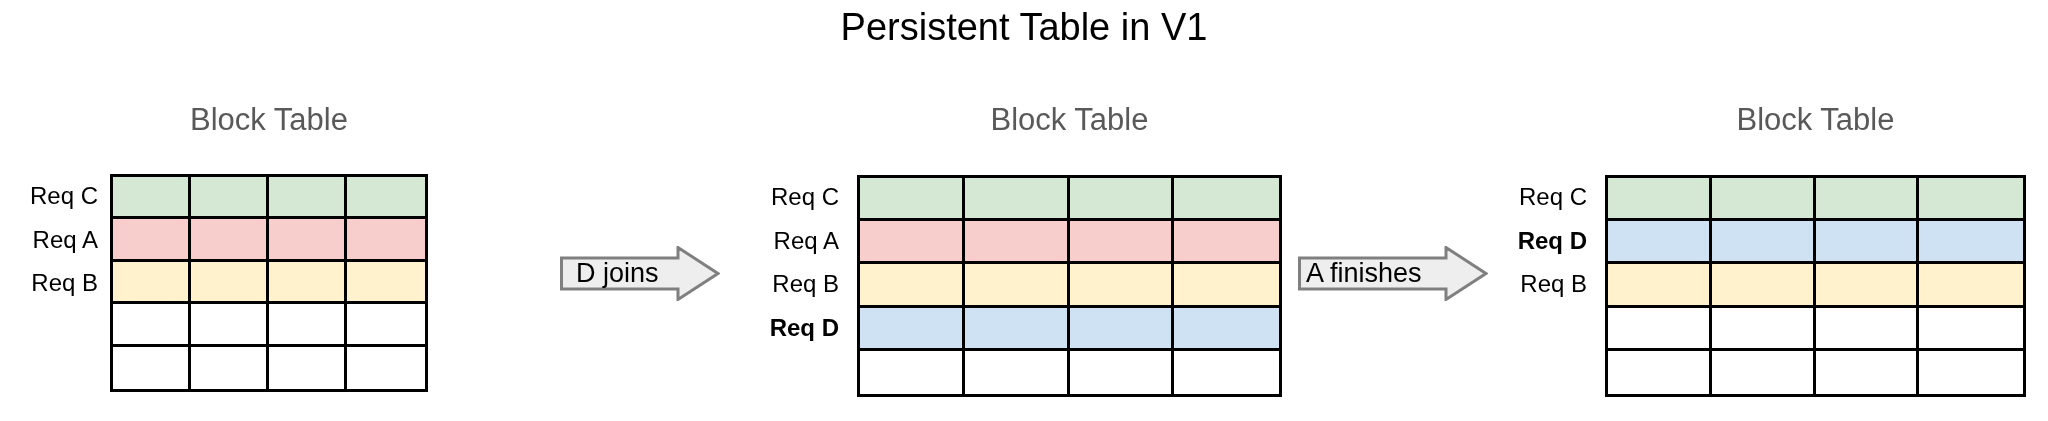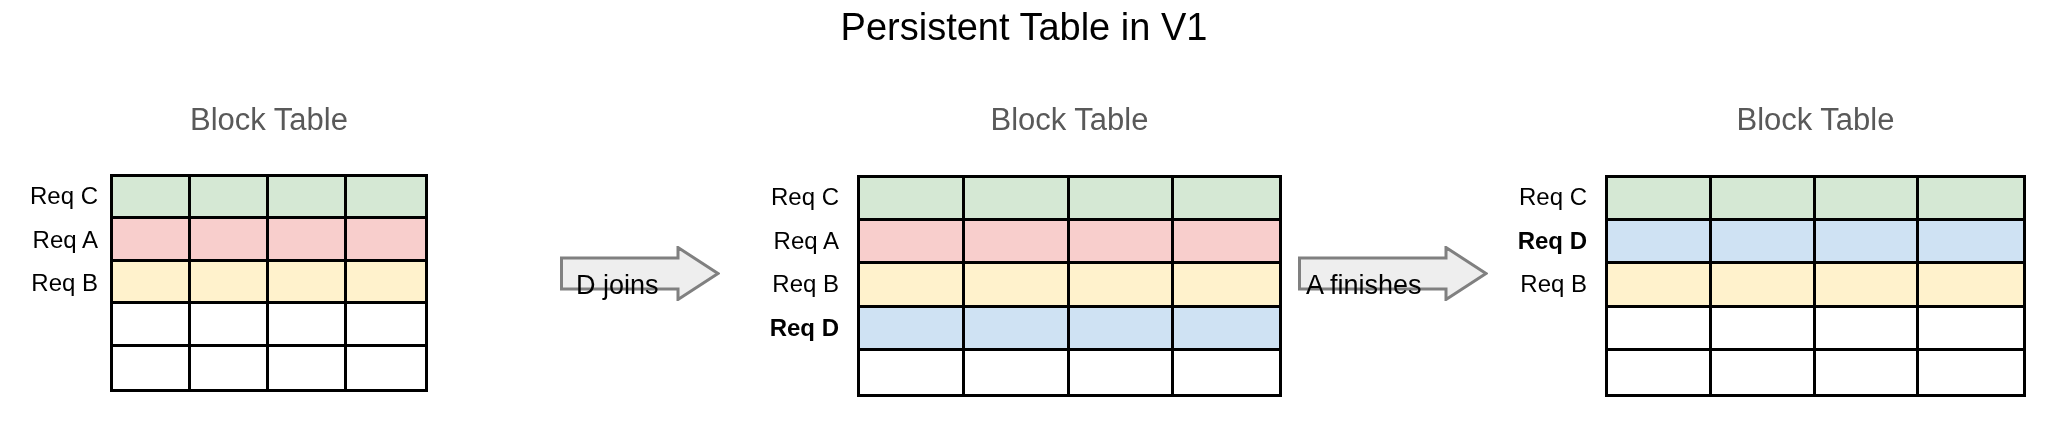--- a/index.html
+++ b/index.html
@@ -81,21 +81,21 @@
   .cell.last-col { border-right: none; }
   .cell.last-row { border-bottom: none; }
 
   
   .arrow-wrap {
     position: absolute;
   }
   .arrow-wrap svg { display: block; }
   .arrow-label {
     position: absolute;
-    top: 12px;
+    top: 0;
     left: 0;
     width: 100%;
     height: 100%;
     display: flex;
     align-items: center;
     justify-content: flex-start;
     font-size: 27px;
     color: #000000;
     box-sizing: border-box;
     padding-left: 16px;

